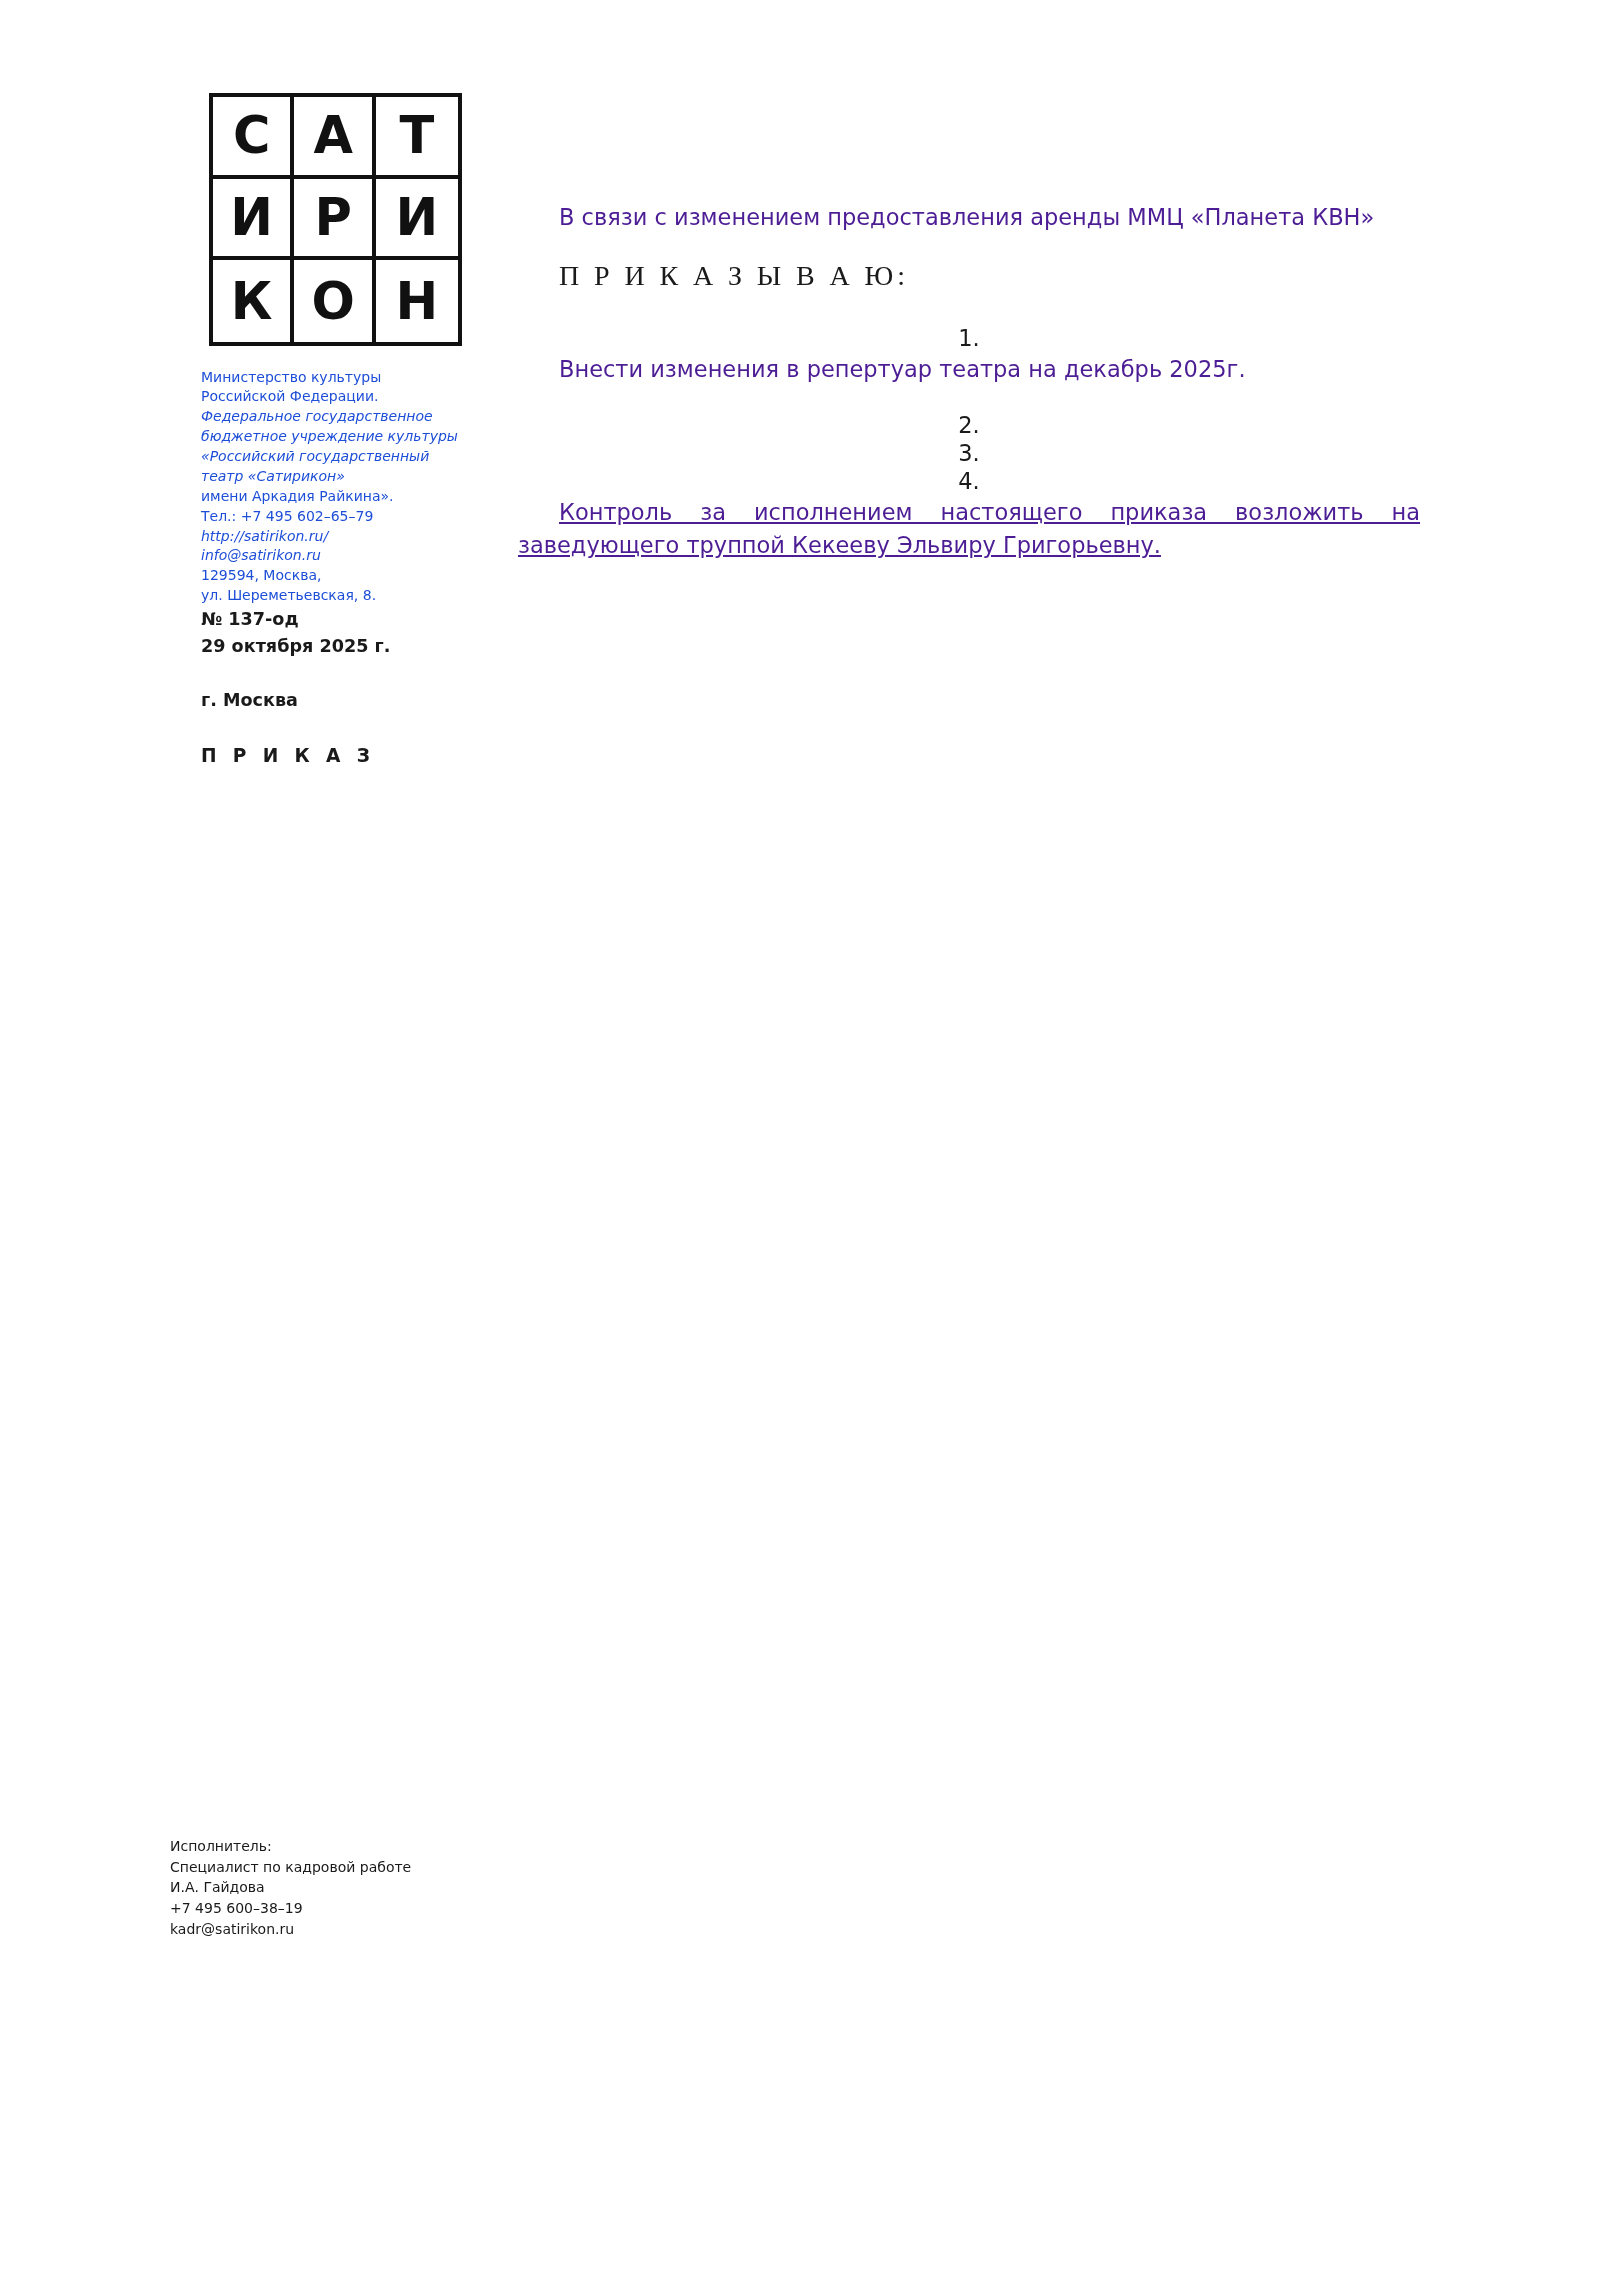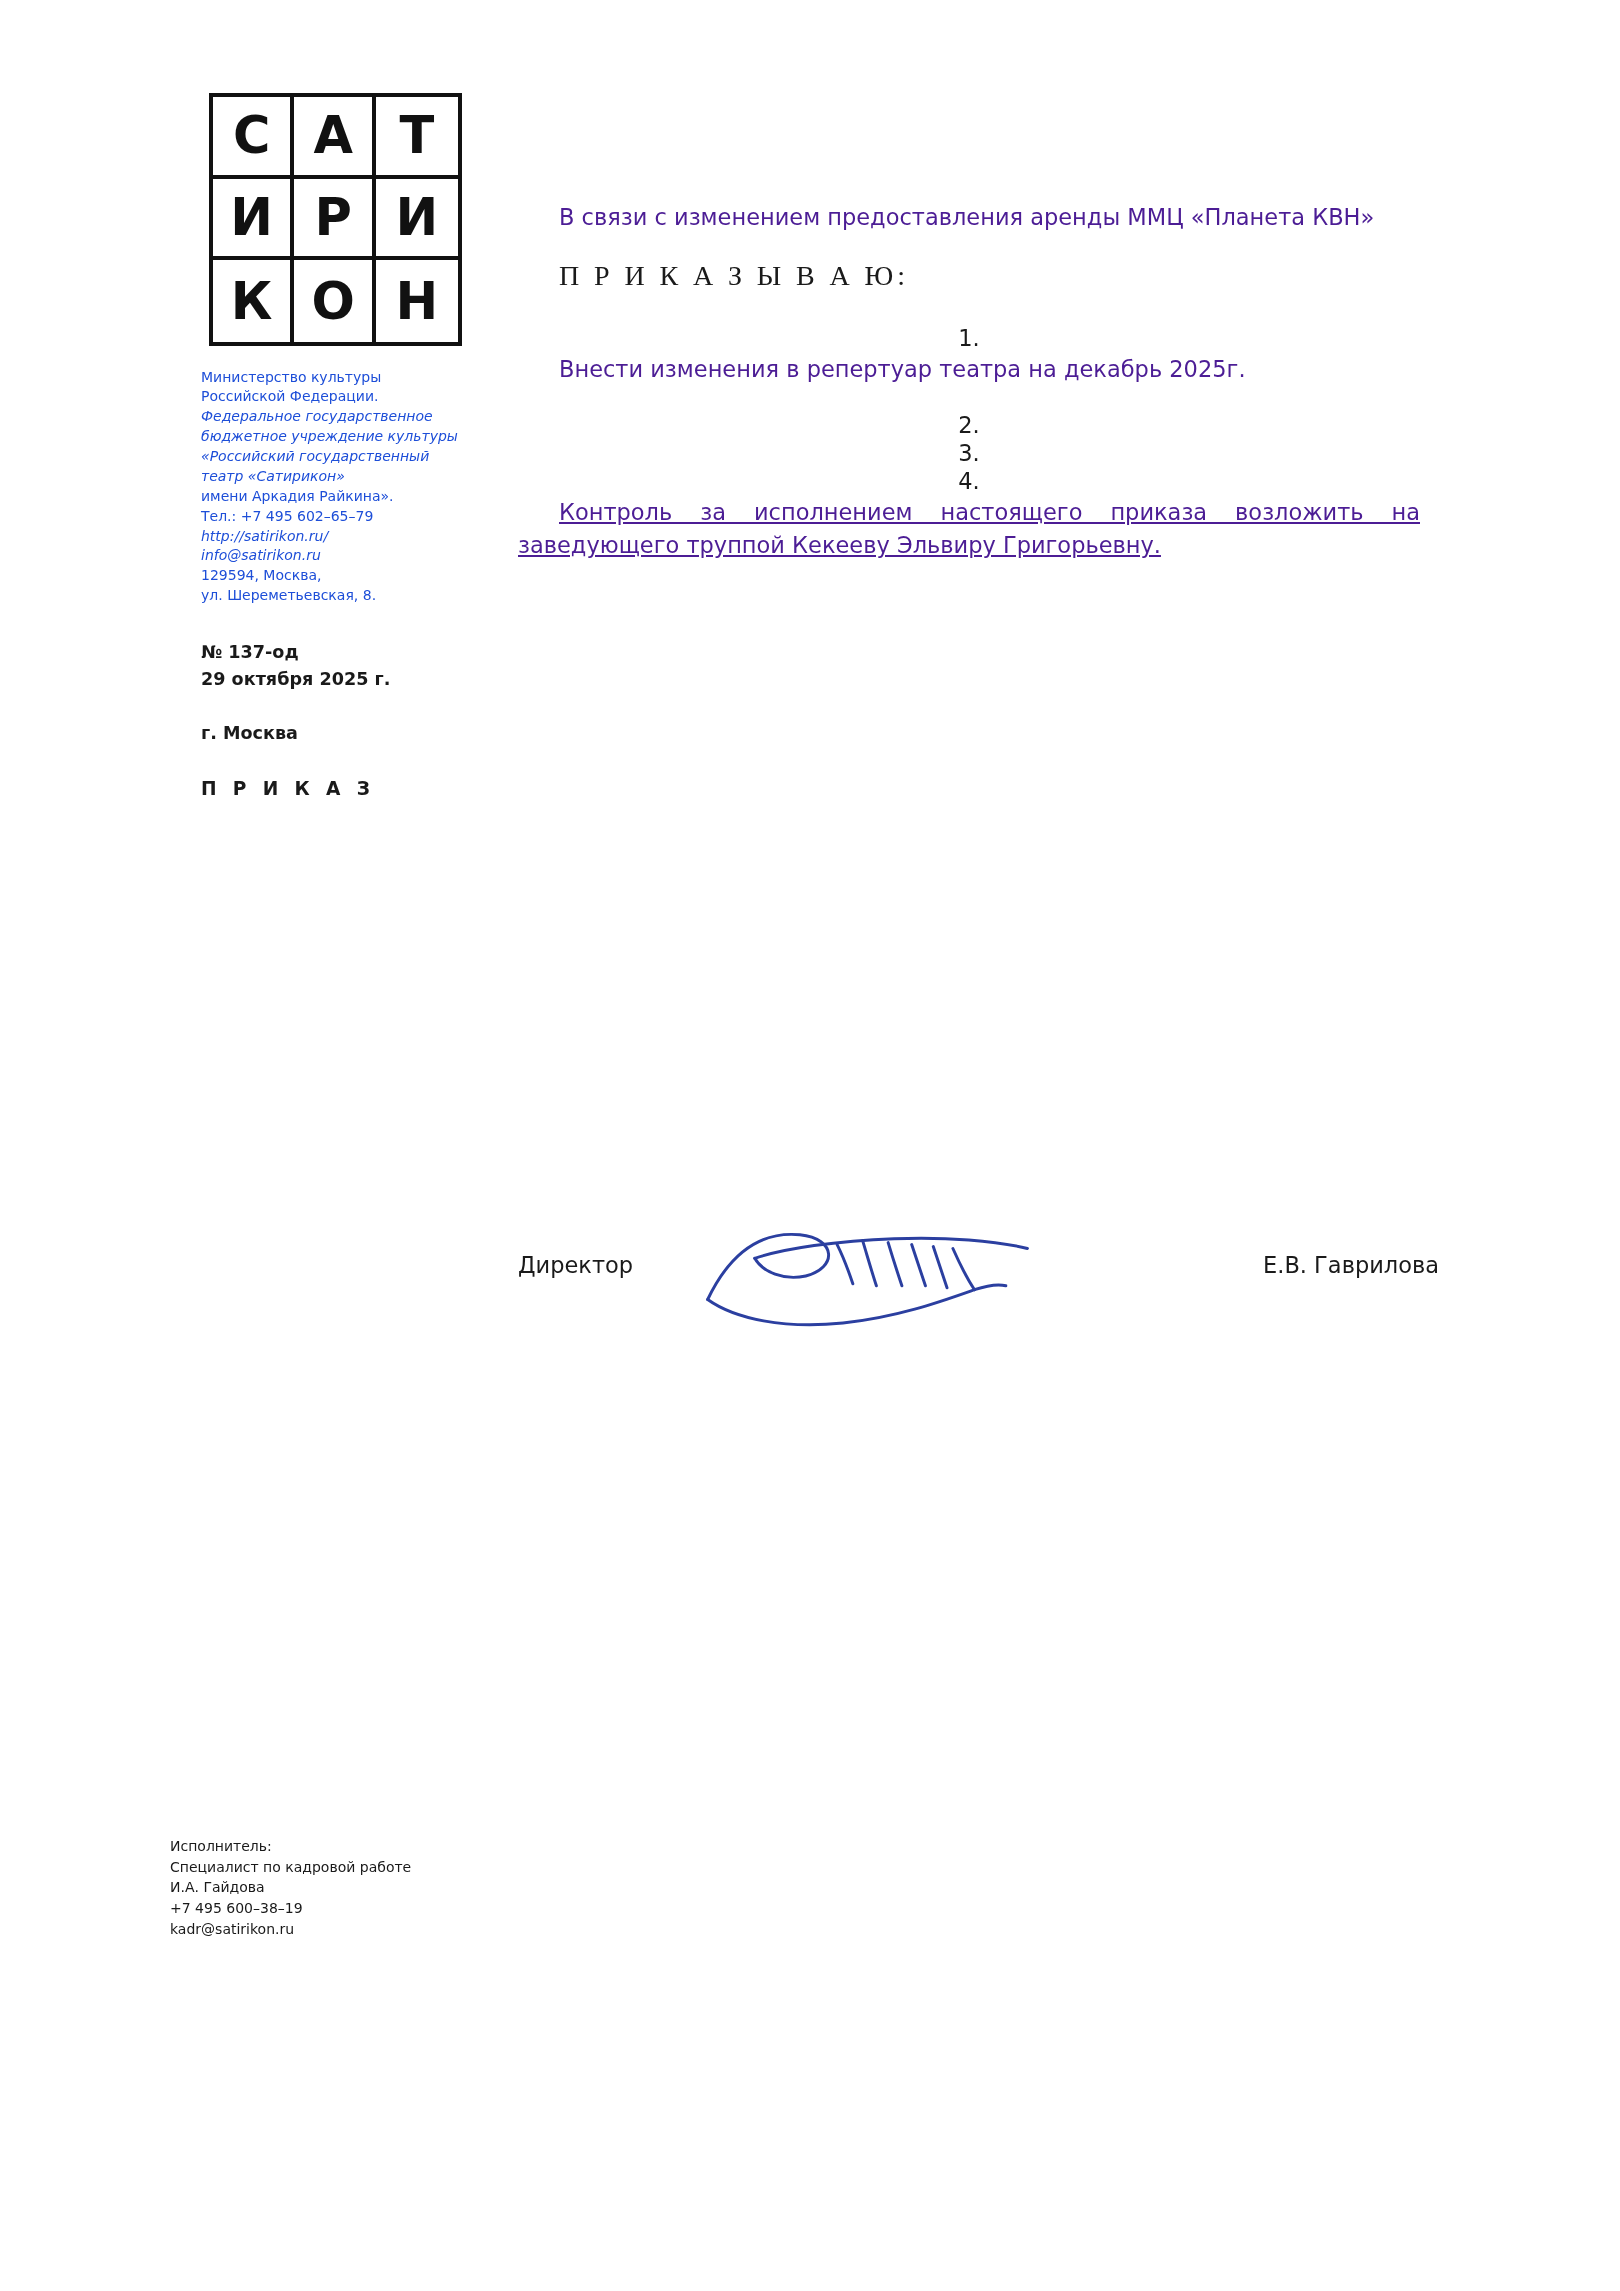--- a/index.html
+++ b/index.html
@@ -59,21 +59,20 @@
     margin-top: 21.6px;
     margin-left: 0px;
     font-size: 14px;
     line-height: 1.42;
     color: #1d4ed8;
   }
   .org-block div { white-space: pre; }
   .org-italic { font-style: italic; }
 
   .doc-number {
-    margin-top: 33px;
     font-weight: 700;
     font-size: 17.6px;
     line-height: 1.55;
   }
   .doc-city {
     margin-top: 29px;
     font-weight: 700;
     font-size: 17.6px;
   }
   .doc-kind {
@@ -216,40 +215,20 @@
     <p class="para indent">Внести изменения в репертуар театра на декабрь 2025г.</p>
 
     <div class="item-num">2.</div>
 
     <div class="item-num">3.</div>
 
     <div class="item-num">4.</div>
     <p class="para indent">Контроль за исполнением настоящего приказа возложить на заведующего труппой Кекееву Эльвиру Григорьевну.</p>
   </div>
 
-  <div class="sign-row">
-    <div class="sign-title">Директор</div>
-    <div class="sign-mark">
-      <svg viewBox="0 0 420 120" width="412" height="118" aria-hidden="true">
-        <g fill="none" stroke="#2b3fa0" stroke-width="3" stroke-linecap="round" stroke-linejoin="round">
-          <path d="M18 86 C40 40, 70 16, 112 20 C150 24, 150 54, 118 62 C96 67, 74 58, 66 44"></path>
-          <path d="M66 44 C96 34, 150 26, 208 24 C262 22, 312 26, 344 34"></path>
-          <path d="M150 30 C158 46, 162 58, 166 70"></path>
-          <path d="M176 26 C182 46, 186 60, 190 72"></path>
-          <path d="M202 28 C208 48, 212 60, 216 72"></path>
-          <path d="M226 30 C232 48, 236 60, 240 72"></path>
-          <path d="M248 32 C254 50, 258 62, 262 74"></path>
-          <path d="M268 34 C276 52, 282 64, 290 76"></path>
-          <path d="M18 86 C46 106, 96 116, 156 110 C212 104, 256 88, 290 76"></path>
-          <path d="M290 76 C302 72, 314 70, 322 72"></path>
-        </g>
-      </svg>
-    </div>
-    <div class="sign-name">Е.В. Гаврилова</div>
-  </div>
 
   <div class="executor">
     <div>Исполнитель:</div>
     <div>Специалист по кадровой работе</div>
     <div>И.А. Гайдова</div>
     <div>+7 495 600–38–19</div>
     <div>kadr@satirikon.ru</div>
   </div>
 
 </div>

